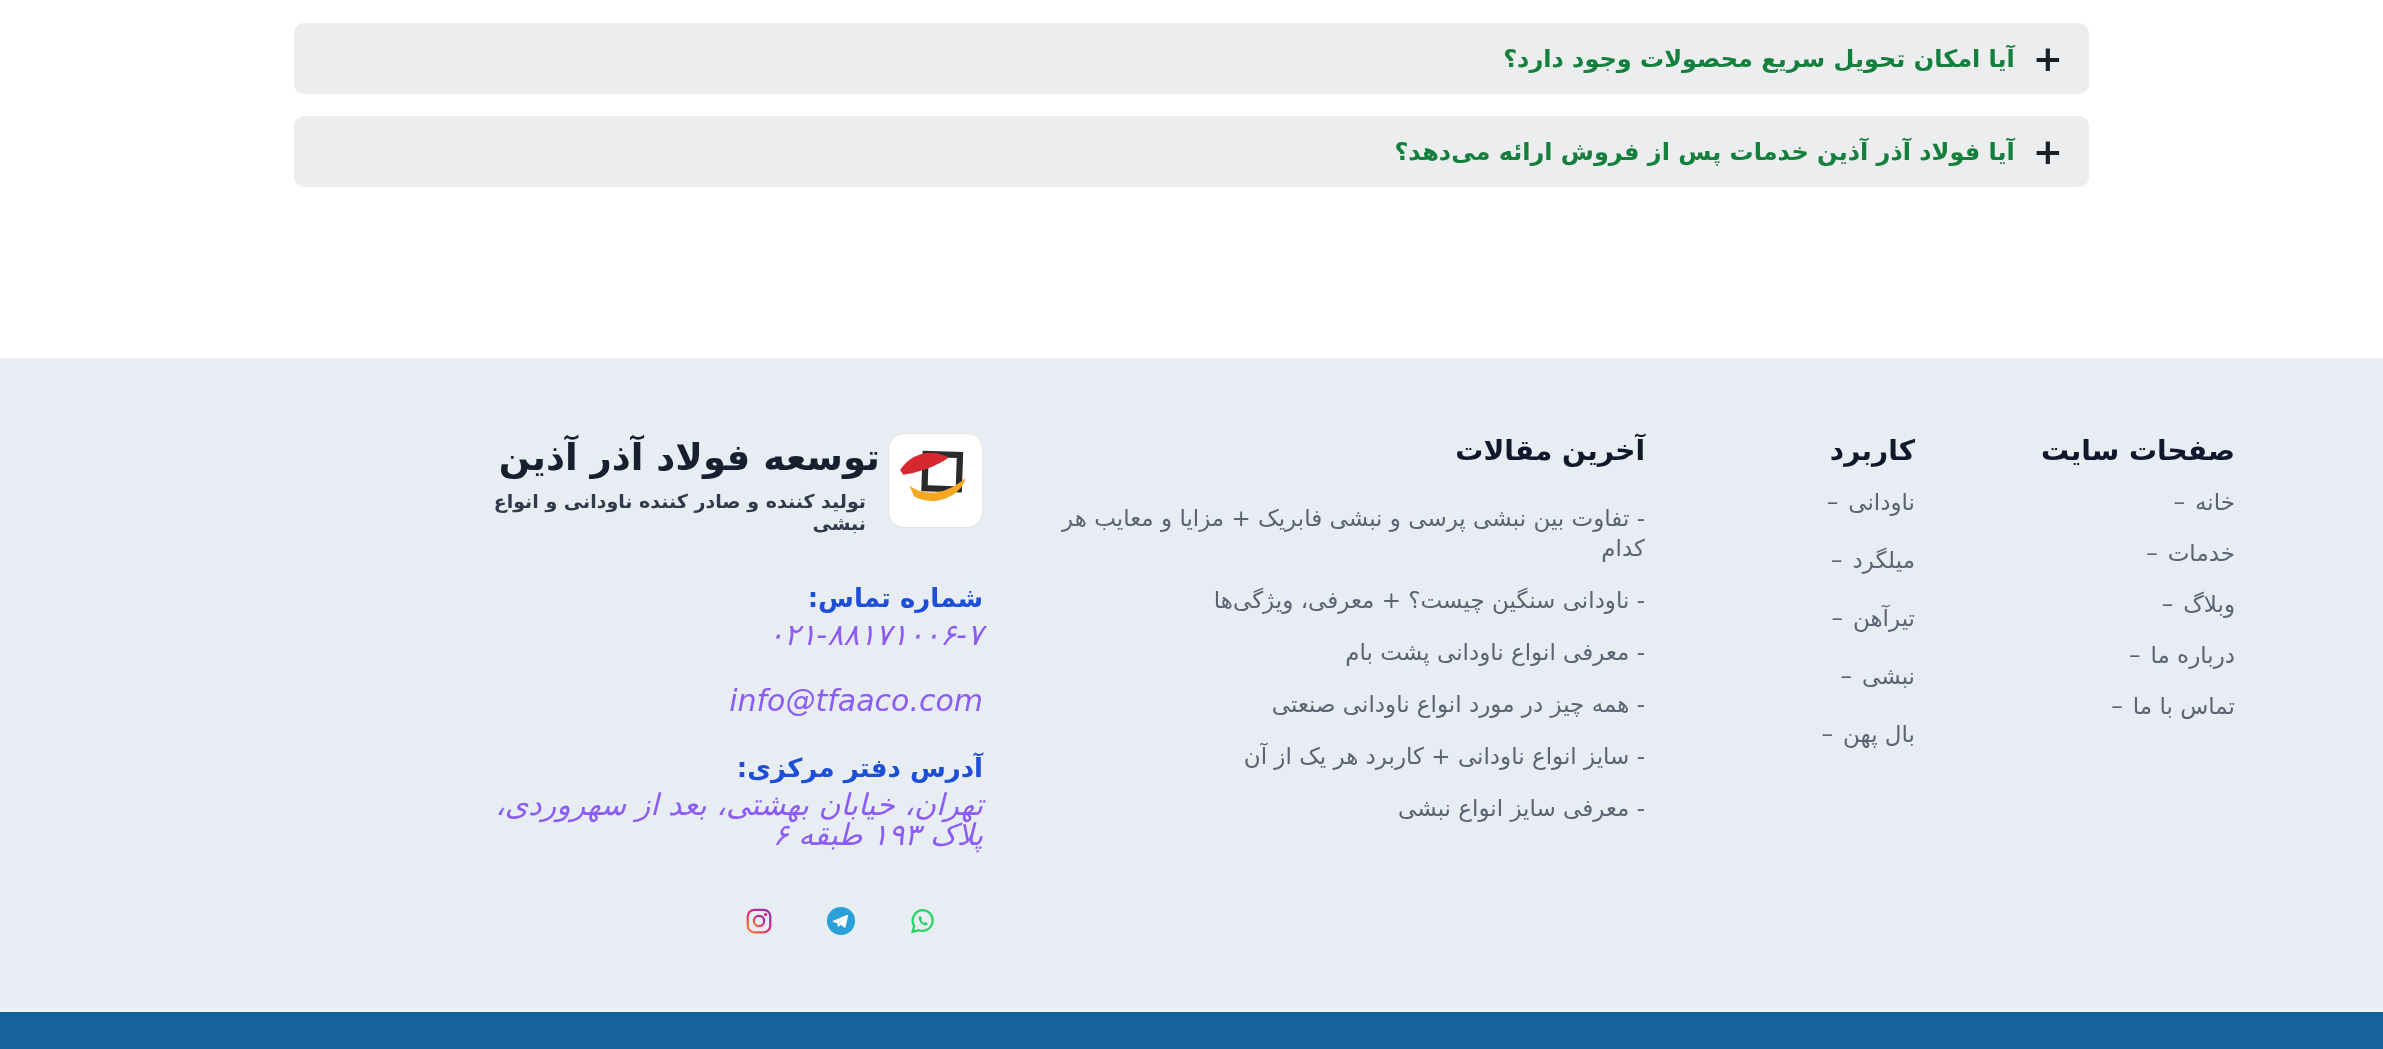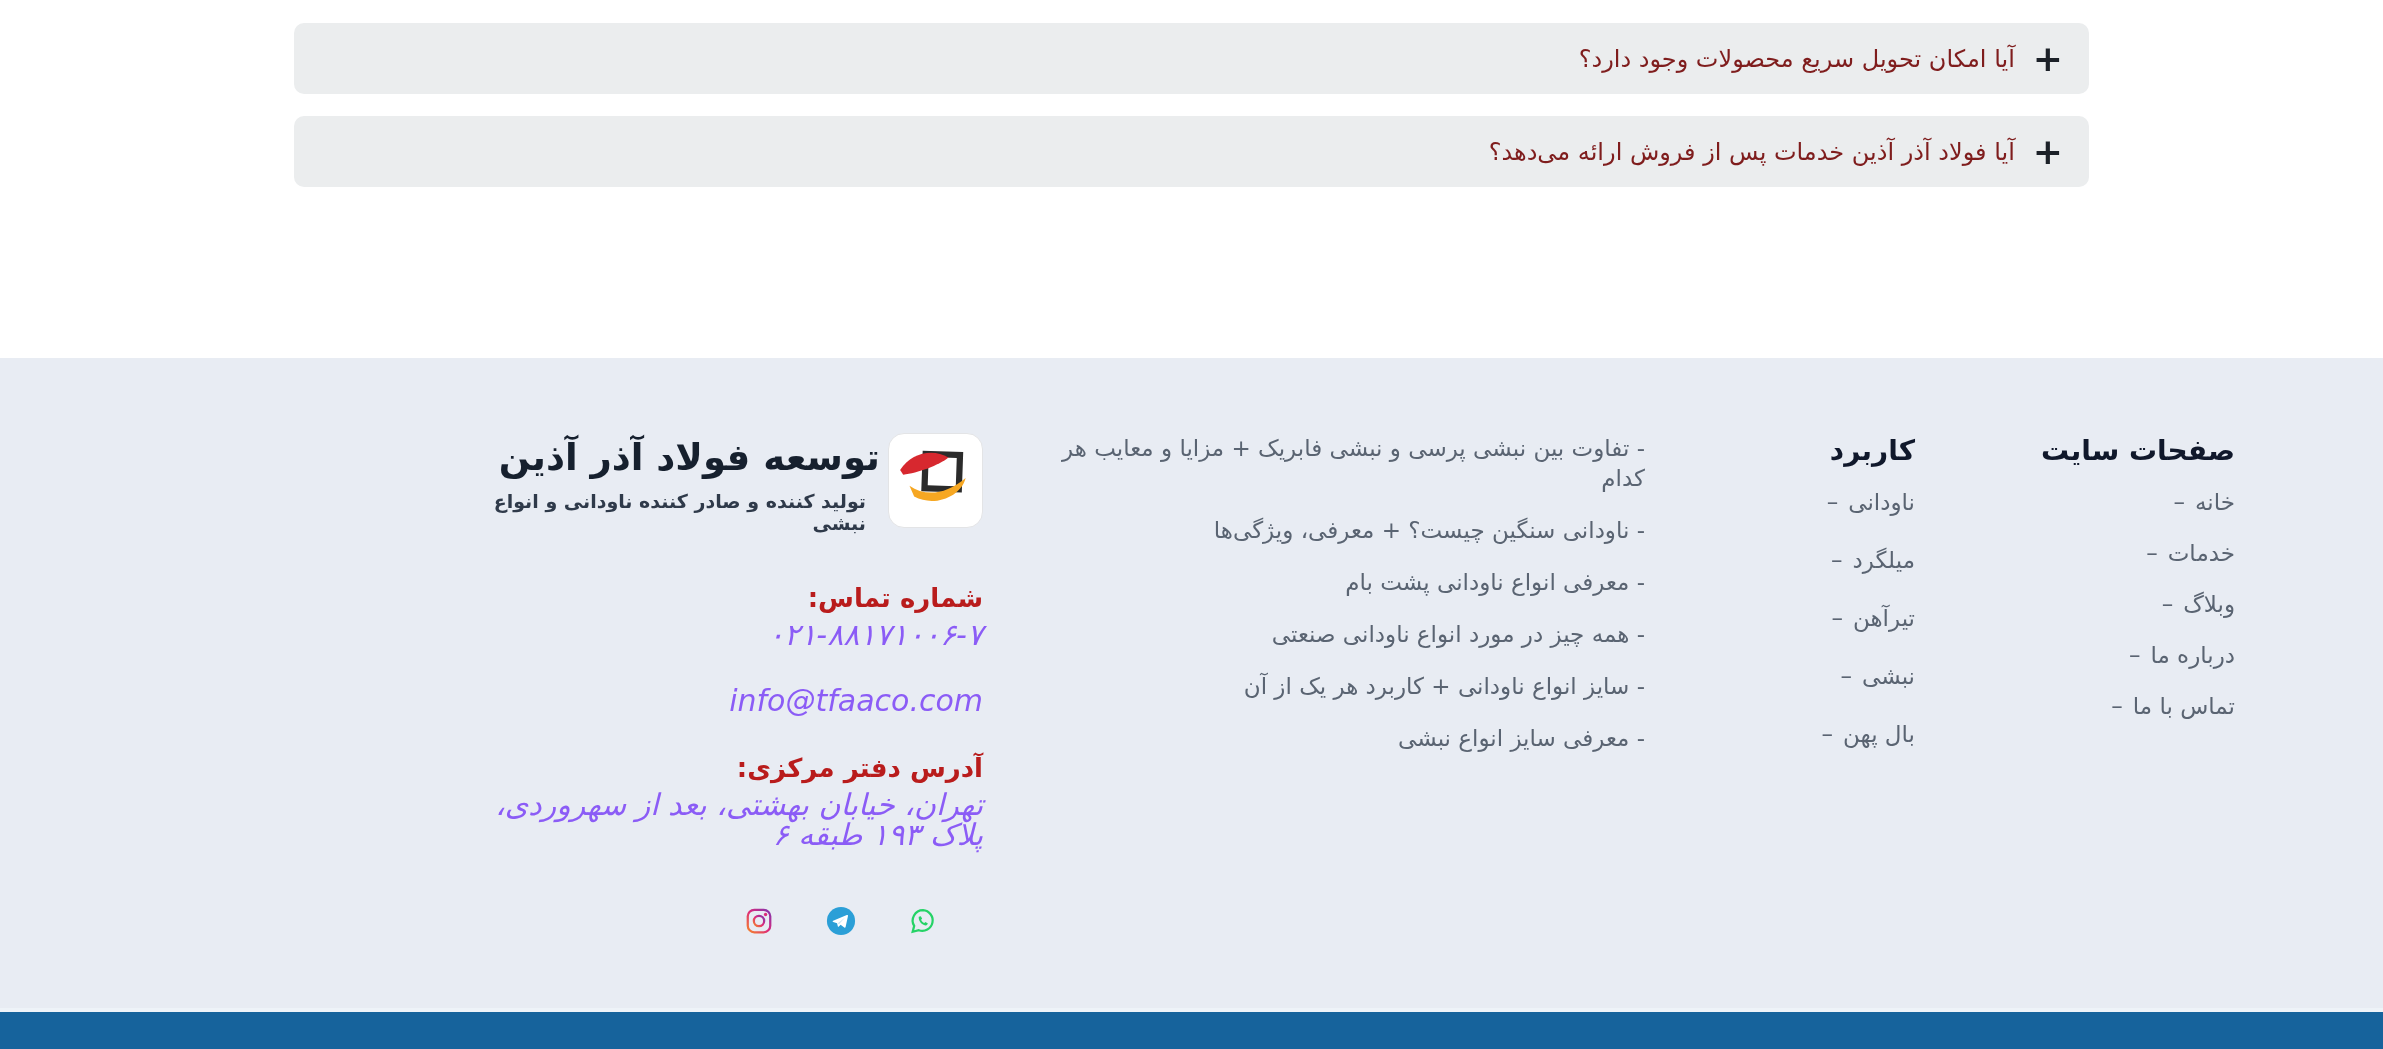--- a/index.html
+++ b/index.html
@@ -17,21 +17,21 @@
   .faq-section { width: 1795px; margin: 0 auto; padding-top: 23px; height: 358px; }
   .faq-item {
     height: 71px; background: #ebedee; border-radius: 10px;
     display: flex; align-items: center; padding: 0 26px;
     margin-bottom: 22px; cursor: pointer;
   }
   .faq-plus {
     font-size: 36px; font-weight: bold; color: #1c2128;
     margin-inline-end: 18px; line-height: 1;
   }
-  .faq-q { font-size: 24px; font-weight: normal; color: #7f1d1d; }
+  .faq-q { font-size: 24px; font-weight: bold; color: #15803d; }
 
   
   .site-footer { height: 650px; background: #e8ecf3; }
   .footer-inner { width: 2087px; margin: 0 auto; padding-top: 75px; display: flex; }
 
   .fcol h3 { font-size: 28px; font-weight: bold; color: #10182b; margin: 0 0 18px 0; line-height: 36px; }
   .fcol ul { list-style: none; margin: 0; padding: 0; }
   .fcol li { font-size: 23px; color: #5a6472; line-height: 30px; cursor: pointer; }
   .dash { margin-inline-start: 10px; }
 
@@ -50,21 +50,21 @@
     width: 95px; height: 95px; background: #ffffff; border-radius: 16px;
     border: 1px solid #e3e4e6; display: flex; align-items: center; justify-content: center;
     flex: 0 0 auto;
   }
   .brand-name { font-size: 37px; font-weight: bold; color: #16202e; margin: 2px 0 0 0; line-height: 46px; }
   .brand-tagline { font-size: 19px; font-weight: bold; color: #2f3a4a; margin: 9px 14px 0 0; }
 
   .contact-group { }
   .cg-phone { margin-top: 48px; }
   .cg-email, .cg-address { margin-top: 36px; }
-  .contact-label { font-size: 26px; font-weight: bold; color: #b91c1c; line-height: 32px; margin: 0; }
+  .contact-label { font-size: 26px; font-weight: bold; color: #1d4ed8; line-height: 32px; margin: 0; }
   .contact-value { font-size: 30px; color: #8b5cf6; line-height: 30px; margin: 6px 0 0 0; font-style: italic; }
   .ltr { direction: ltr; unicode-bidi: embed; display: inline-block; }
 
   .social-row { display: flex; gap: 52px; margin-top: 56px; padding-right: 45px; }
   .social-icon { width: 30px; height: 30px; cursor: pointer; display: inline-block; }
   .social-icon svg { width: 30px; height: 30px; display: block; }
 
   
   .bottom-bar { height: 41px; background: #16639c; border-top: 4px solid #eef3f8; }
 </style>
@@ -101,20 +101,21 @@
       <ul>
         <li><span>ناودانی</span><span class="dash">–</span></li>
         <li><span>میلگرد</span><span class="dash">–</span></li>
         <li><span>تیرآهن</span><span class="dash">–</span></li>
         <li><span>نبشی</span><span class="dash">–</span></li>
         <li><span>بال پهن</span><span class="dash">–</span></li>
       </ul>
     </div>
 
     <div class="fcol col-articles">
+      <h3>آخرین مقالات</h3>
       <ul>
         <li>- تفاوت بین نبشی پرسی و نبشی فابریک + مزایا و معایب هر کدام</li>
         <li>- ناودانی سنگین چیست؟ + معرفی، ویژگی‌ها</li>
         <li>- معرفی انواع ناودانی پشت بام</li>
         <li>- همه چیز در مورد انواع ناودانی صنعتی</li>
         <li>- سایز انواع ناودانی + کاربرد هر یک از آن</li>
         <li>- معرفی سایز انواع نبشی</li>
       </ul>
     </div>
 

